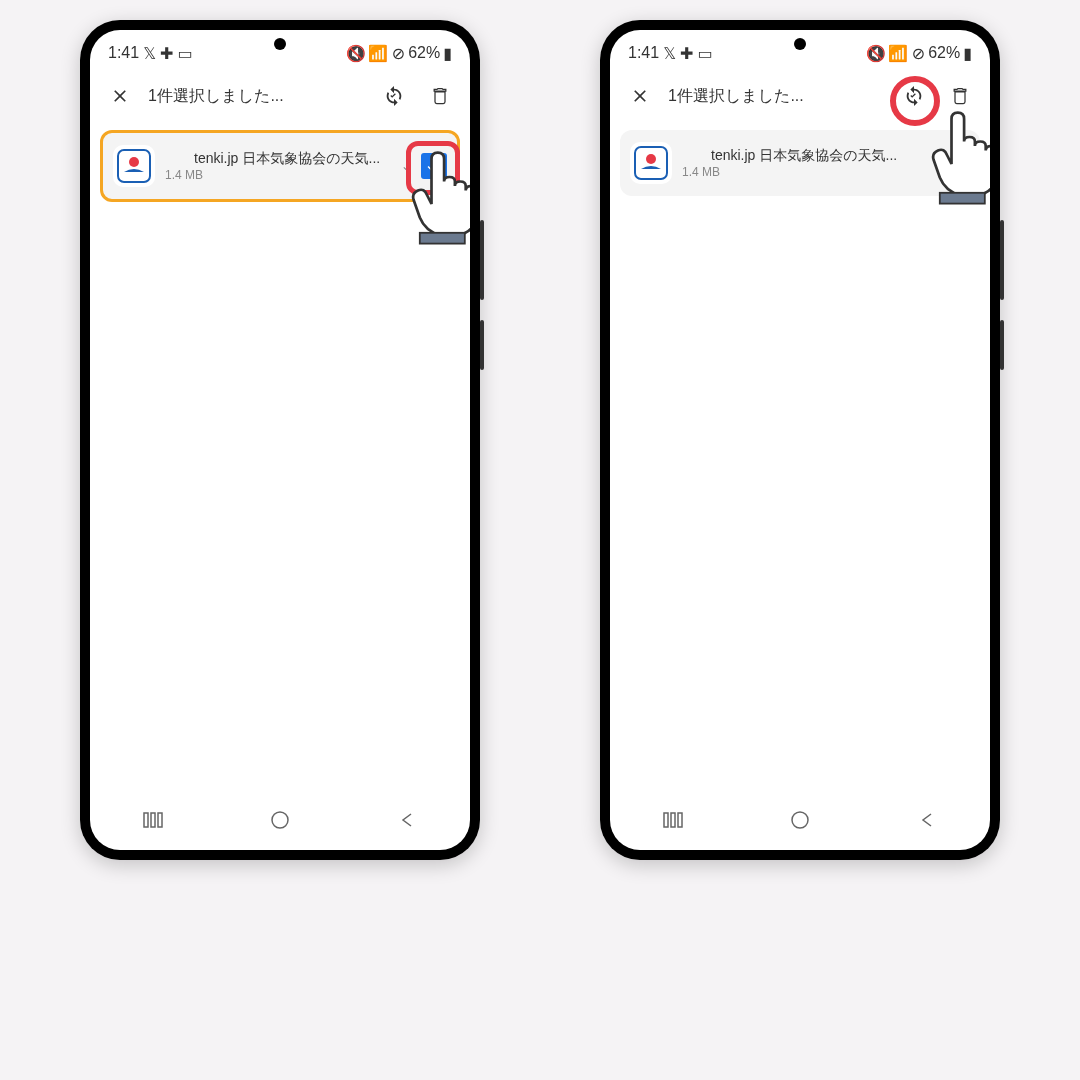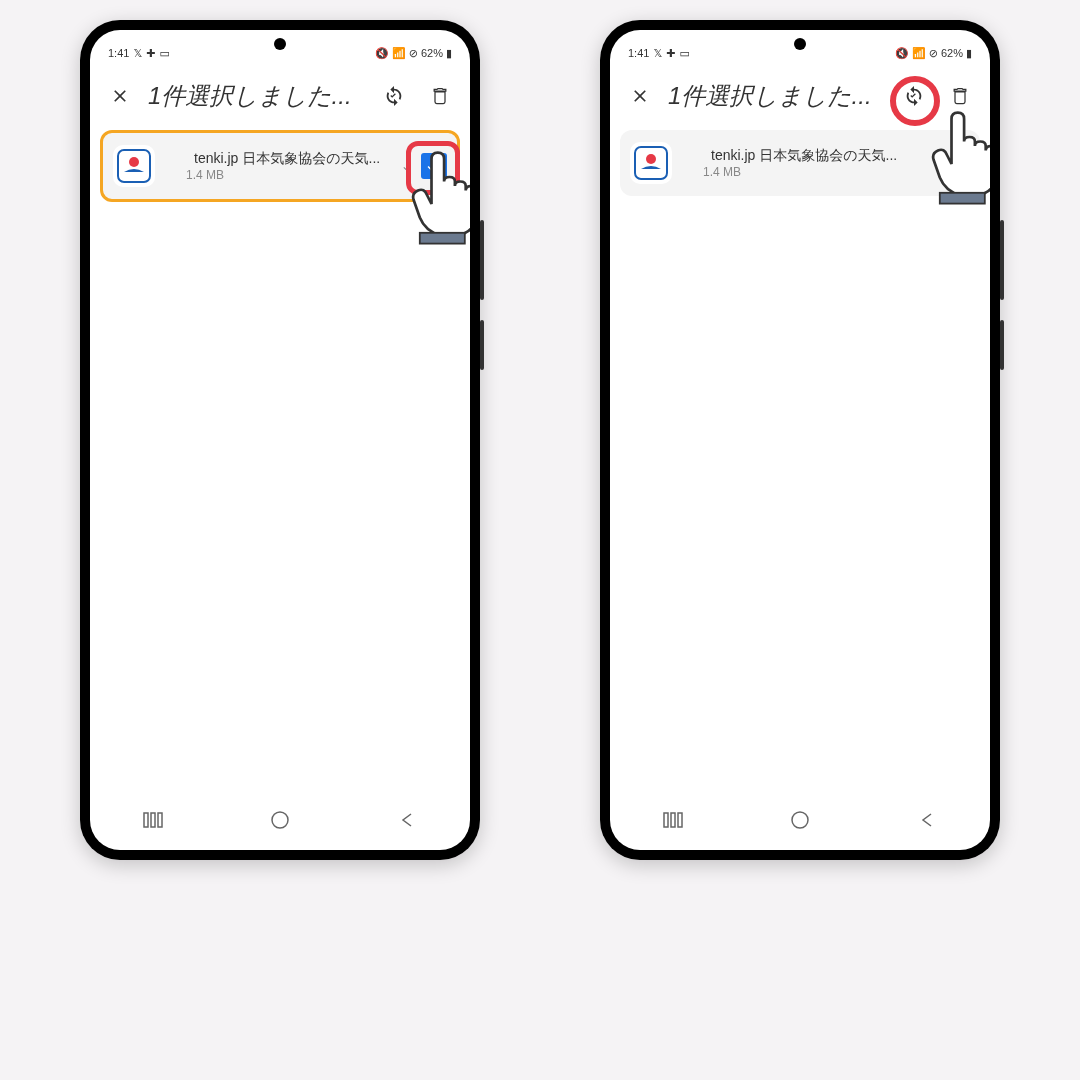--- a/index.html
+++ b/index.html
@@ -56,21 +56,21 @@
       background: #000;
       border-radius: 50%;
       z-index: 10;
     }
     .status-bar {
       height: 30px;
       display: flex;
       justify-content: space-between;
       align-items: center;
       padding: 0 18px;
-      font-size: 11px;
+      font-size: 16px;
       color: #333;
       margin-top: 8px;
     }
     .status-left { display: flex; align-items: center; gap: 4px; }
     .status-right { display: flex; align-items: center; gap: 3px; }
     .app-bar {
       height: 56px;
       display: flex;
       align-items: center;
       padding: 0 12px;
@@ -81,26 +81,25 @@
       height: 36px;
       display: flex;
       align-items: center;
       justify-content: center;
       border-radius: 50%;
       color: #333;
       cursor: pointer;
     }
     .app-bar-title {
       flex: 1;
-      font-size: 24px;
+      font-size: 16px;
       color: #333;
       white-space: nowrap;
       overflow: hidden;
       text-overflow: ellipsis;
-      font-style: italic;
     }
     .app-item {
       margin: 6px 10px;
       padding: 12px 10px;
       background: #f4f4f4;
       border-radius: 12px;
       display: flex;
       align-items: center;
       gap: 10px;
       position: relative;
@@ -126,21 +125,20 @@
       font-size: 14px;
       color: #333;
       white-space: nowrap;
       overflow: hidden;
       text-overflow: ellipsis;
       margin-left: 29px;
     }
     .app-size {
       font-size: 12px;
       color: #888;
-      margin-left: 21px;
     }
     .chevron-down {
       color: #888;
       font-size: 12px;
     }
     .checkbox {
       width: 26px;
       height: 26px;
       border-radius: 3px;
       display: flex;

